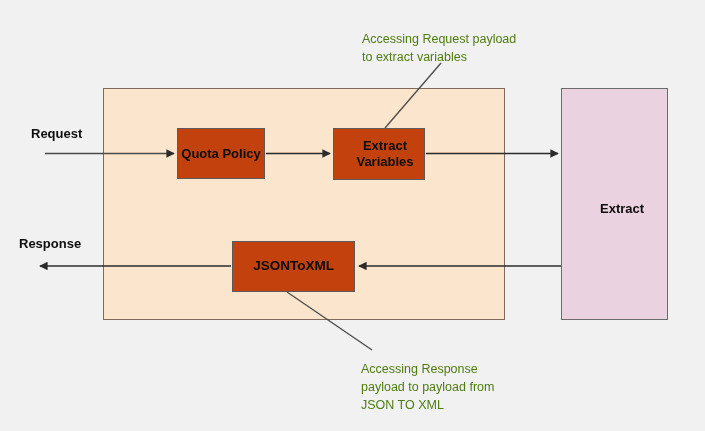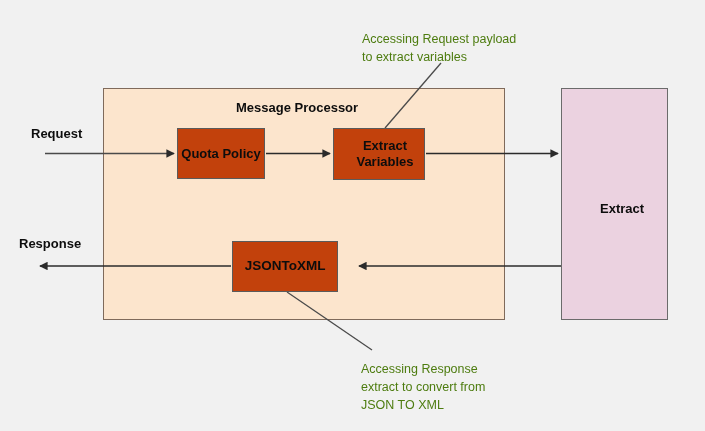--- a/index.html
+++ b/index.html
@@ -48,21 +48,21 @@
     align-items: center;
     justify-content: center;
     text-align: center;
     font-weight: bold;
     font-size: 13px;
     color: #0d0d0d;
     line-height: 1.22;
   }
   #quota-policy-box { left: 177px; top: 128px; width: 88px; height: 51px; }
   #extract-variables-box { left: 333px; top: 128px; width: 92px; height: 52px; padding-left: 12px; }
-  #jsontoxml-box { left: 232px; top: 241px; width: 106px; height: 51px; font-size: 13.5px; }
+  #jsontoxml-box { left: 232px; top: 241px; width: 123px; height: 51px; font-size: 13.5px; }
 
   
   .lbl {
     position: absolute;
     color: #0d0d0d;
     white-space: pre;
   }
   .lbl-bold {
     font-weight: bold;
     font-size: 13px;
@@ -114,36 +114,35 @@
 
     <line x1="561" y1="266" x2="359" y2="266" stroke="#2b2b2b" stroke-width="1.3" marker-end="url(#ah)"></line>
 
     <line x1="231" y1="266" x2="40" y2="266" stroke="#2b2b2b" stroke-width="1.3" marker-end="url(#ah)"></line>
 
     <line x1="441" y1="63" x2="385" y2="128" stroke="#4a4a4a" stroke-width="1.3"></line>
 
     <line x1="287" y1="292" x2="372" y2="350" stroke="#4a4a4a" stroke-width="1.3"></line>
   </svg>
 
-  <div class="lbl lbl-bold" id="mp-title">Message Processor</div>
 
   <div class="lbl lbl-bold" id="target-label">Extract</div>
 
   <div class="lbl lbl-bold" id="request-label">Request</div>
 
   <div class="lbl lbl-bold" id="response-label">Response</div>
 
   <div class="policy-box" id="quota-policy-box">Quota
 Policy</div>
 
   <div class="policy-box" id="extract-variables-box">Extract
 Variables</div>
 
   <div class="policy-box" id="jsontoxml-box">JSONToXML</div>
 
   <div class="note" id="note-request">Accessing Request payload
 to extract variables</div>
 
   <div class="note" id="note-response">Accessing Response
-extract to convert from
+payload to payload from
 JSON TO XML</div>
 
 </div>
 
 </body></html>

